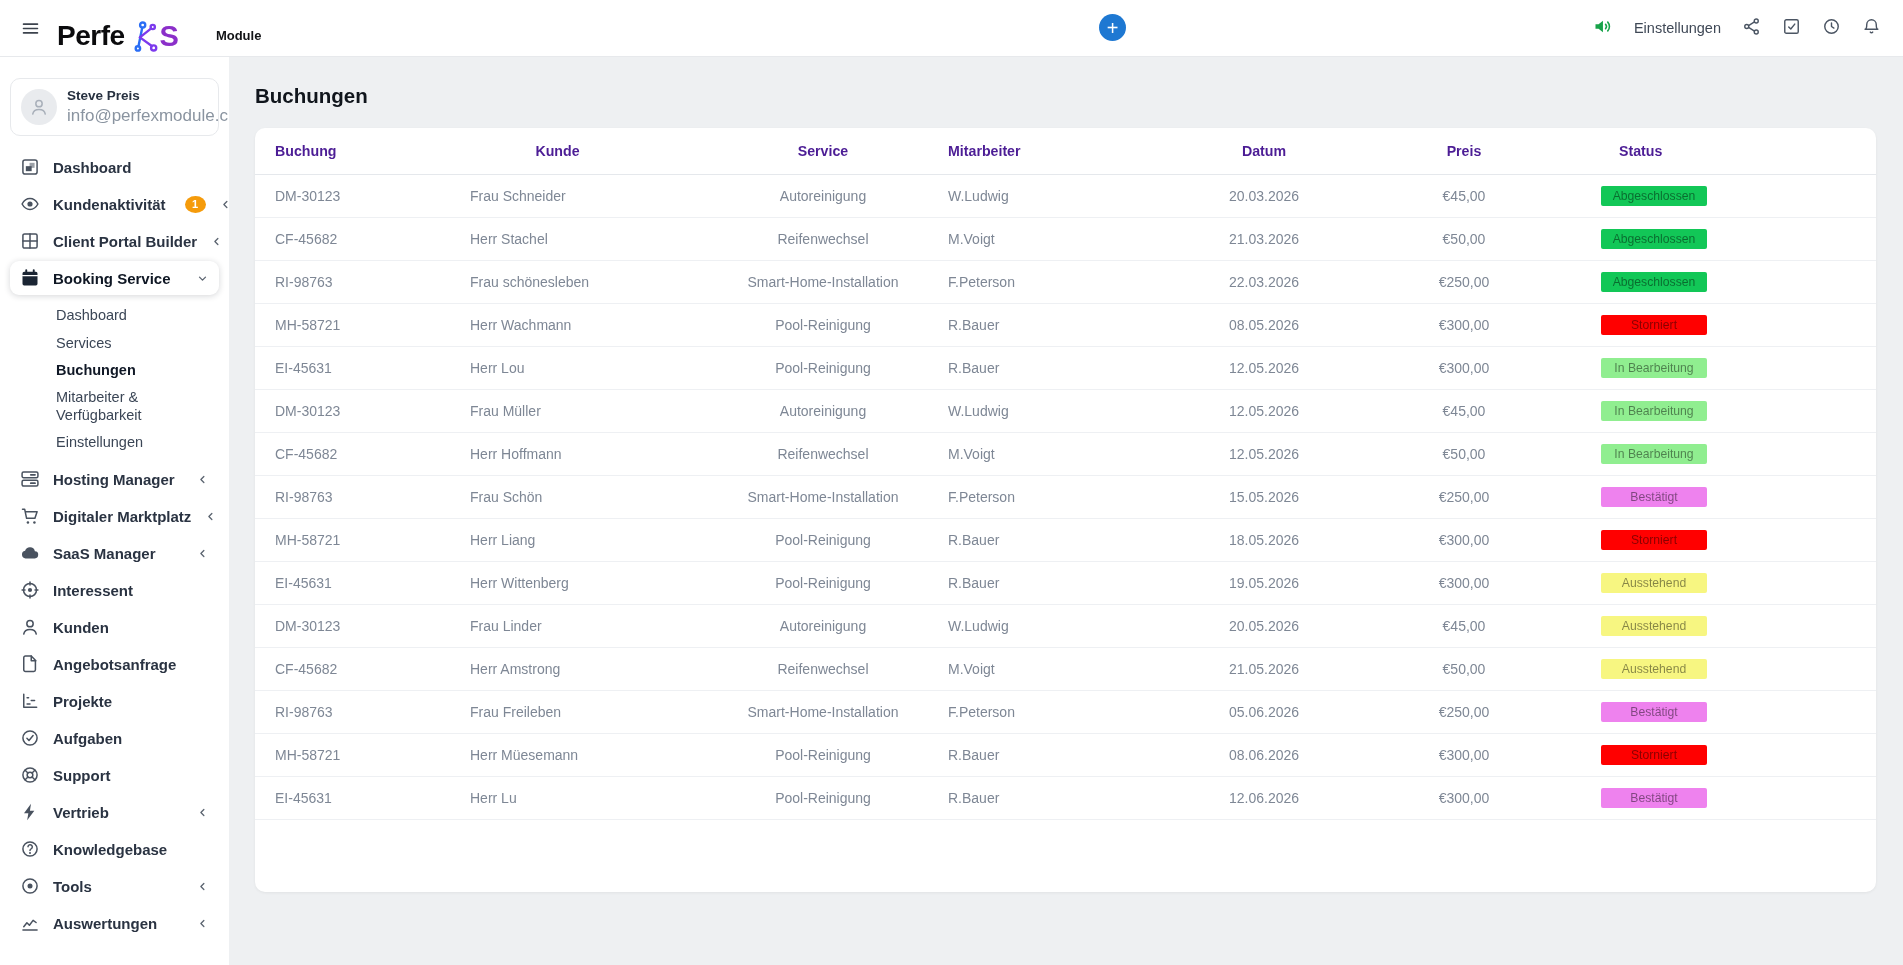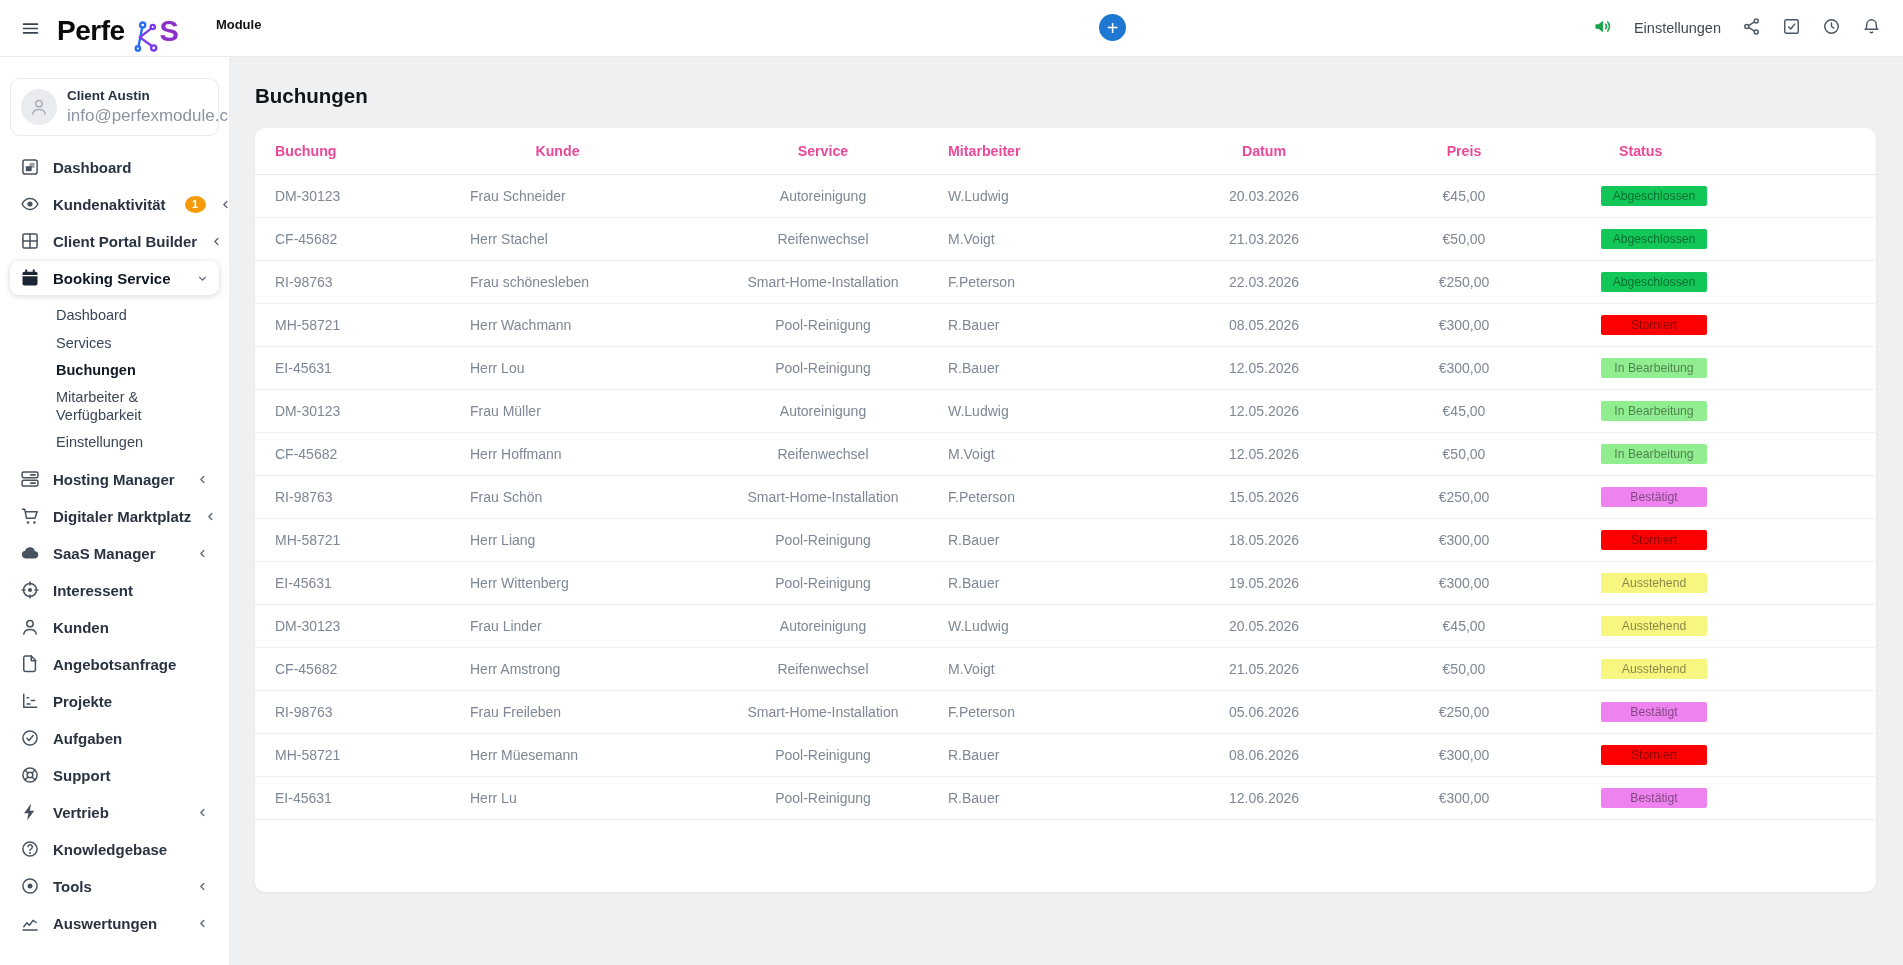--- a/index.html
+++ b/index.html
@@ -3,21 +3,21 @@
 <meta charset="utf-8">
 <style>
   html,body{margin:0;padding:0;}
   body{width:1903px;height:965px;overflow:hidden;font-family:"Liberation Sans",sans-serif;background:#eef0f2;}
   .app{position:relative;width:1903px;height:965px;}
 
   
   .topbar{position:absolute;top:0;left:0;right:0;height:56px;background:#fff;border-bottom:1px solid #e7e9ec;display:flex;align-items:center;z-index:5;}
   .hamburger{margin-left:20px;color:#3c434d;display:inline-flex;cursor:pointer;}
   .hamburger svg{width:21px;height:21px;}
-  .logo{display:flex;align-items:flex-start;margin-left:16px;cursor:pointer;margin-top:16px;}
+  .logo{display:flex;align-items:center;margin-left:16px;cursor:pointer;margin-top:16px;}
   .logo-main{font-size:28px;font-weight:800;color:#0b0b0d;letter-spacing:-.5px;line-height:1;}
   .logo-k{margin:0 1px 0 3px;display:inline-flex;}
   .logo-k svg{width:33px;height:38px;}
   .logo-s{font-size:29px;font-weight:800;color:#8b2fc9;line-height:1;margin-left:-2px;}
   .logo-suffix{font-size:13px;font-weight:700;color:#121316;margin:0 0 1px 1px;padding-left:36px;}
   .searchbox{position:absolute;left:735px;top:11px;width:352px;height:34px;background:#f2f3f5;border-radius:8px;display:flex;align-items:center;padding:0 12px;box-sizing:border-box;gap:9px;}
   .searchbox .icw{color:#8d97a3;}
   .searchbox .icw svg{width:17px;height:17px;}
   .searchbox input{flex:1;border:none;outline:none;background:transparent;font-family:"Liberation Sans",sans-serif;font-size:14.5px;color:#333a44;}
   .searchbox input::placeholder{color:#98a1ad;}
@@ -52,21 +52,21 @@
   .smi.active{font-weight:700;color:#101826;}
 
   
   .main{position:absolute;left:229px;top:56px;right:0;bottom:0;padding:24px 27px 0 26px;box-sizing:border-box;}
   .page-title{font-size:20.5px;font-weight:700;color:#10151c;margin:4px 0 20px 0;}
   .filter-card{height:45px;background:#fff;border-radius:10px;box-shadow:0 1px 3px rgba(0,0,0,.06);display:flex;align-items:center;padding:0 14px;gap:9px;}
   .chip{height:24px;box-sizing:border-box;padding:0 12px;border-radius:6px;border:1px solid #cfd4da;background:#fff;color:#2c3440;font-size:12.8px;font-weight:500;display:inline-flex;align-items:center;cursor:pointer;}
   .chip.active{background:#1e78d2;border-color:#1e78d2;color:#fff;font-weight:600;}
   .table-card{margin-top:13px;background:#fff;border-radius:10px;box-shadow:0 1px 3px rgba(0,0,0,.06);padding-bottom:72px;overflow:hidden;}
   table{width:100%;border-collapse:collapse;table-layout:fixed;}
-  th{height:44px;font-size:14.2px;font-weight:700;color:#ec4899;border-bottom:1px solid #e5e8ec;}
+  th{height:44px;font-size:14.2px;font-weight:700;color:#4c1d95;border-bottom:1px solid #e5e8ec;}
   td{height:40px;font-size:14px;color:#7e8795;border-bottom:1px solid #eef0f3;}
   .h1,.b1{text-align:left;padding-left:20px;}
   .h2{text-align:center;}
   .b2{text-align:left;padding-left:20px;}
   .h3,.b3{text-align:center;padding-left:52px;}
   .h4,.b4{text-align:left;padding-left:18px;}
   .h5,.b5,.h6,.b6{text-align:center;}
   .h7{text-align:left;padding-left:55px;}
   .b7{text-align:left;padding-left:37px;}
   .badge{display:inline-flex;align-items:center;justify-content:center;width:106px;height:20px;border-radius:2px;font-size:12.2px;font-weight:500;color:rgba(0,0,0,.46);}
@@ -134,21 +134,21 @@
 
   <div class="sidebar">
     <div class="user-card">
       <span class="avatar">
           <svg viewBox="0 0 24 24" fill="none" stroke="currentColor" stroke-width="1.8" stroke-linecap="round" stroke-linejoin="round">
             <circle cx="12" cy="8" r="3.8"></circle>
             <path d="M4.5 20.5c.6-3.8 3.6-5.6 7.5-5.6s6.9 1.8 7.5 5.6"></path>
           </svg>
         </span>
       <span>
-        <div class="uc-name">Client Austin</div>
+        <div class="uc-name">Steve Preis</div>
         <div class="uc-mail">info@perfexmodule.c...</div>
       </span>
     </div>
     <div class="menu" id="menu">
         <div class="mi">
           <span class="icw">
             <svg viewBox="0 0 24 24" fill="none" stroke="currentColor" stroke-width="1.8" stroke-linecap="round" stroke-linejoin="round">
               <rect x="3.5" y="3.5" width="17" height="17" rx="2.5"></rect>
               <rect x="7" y="11" width="7" height="6" fill="currentColor" stroke="none"></rect>
               <rect x="11.5" y="7" width="6" height="6" fill="currentColor" stroke="none" opacity=".55"></rect>

